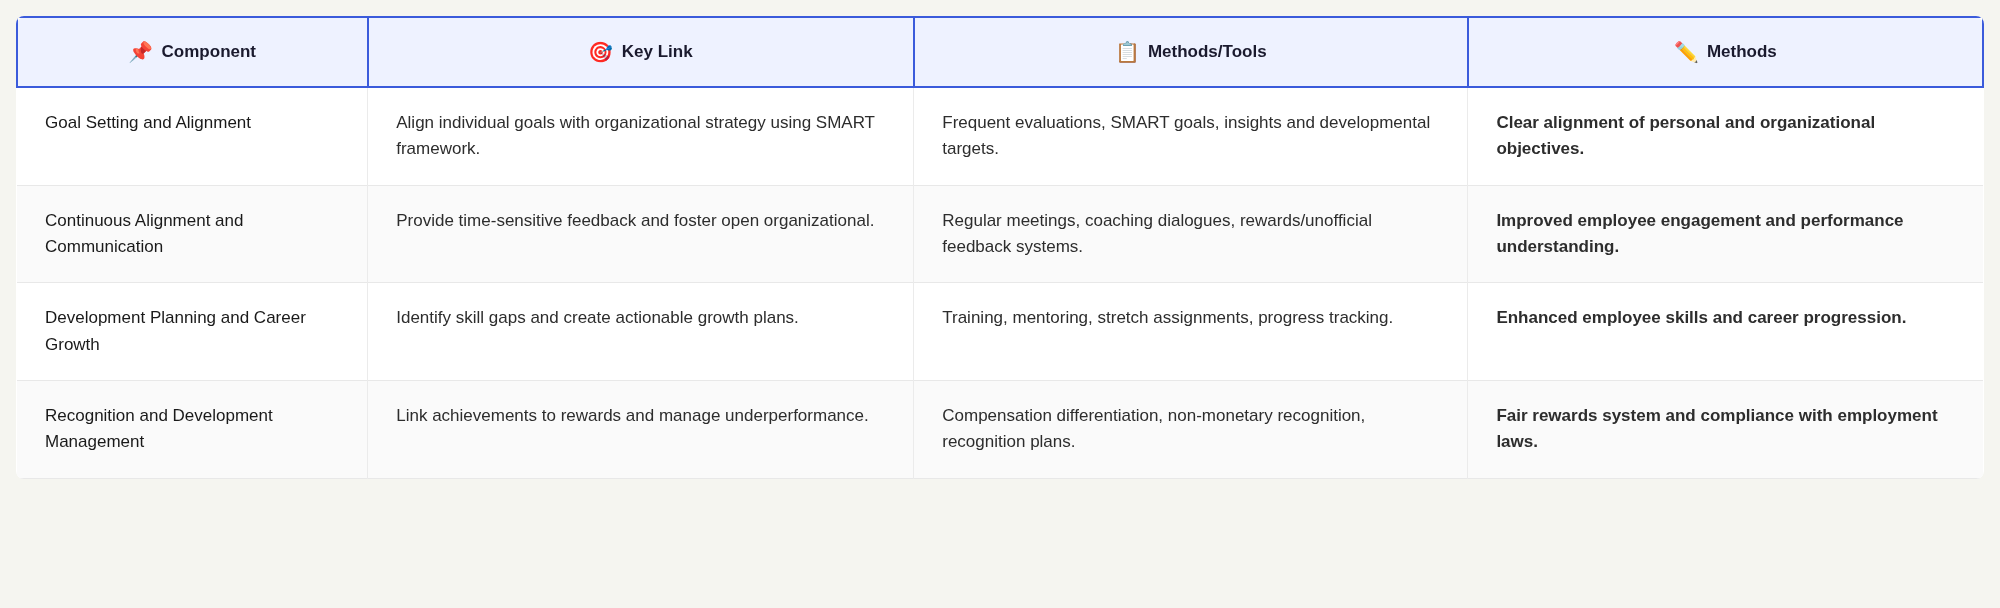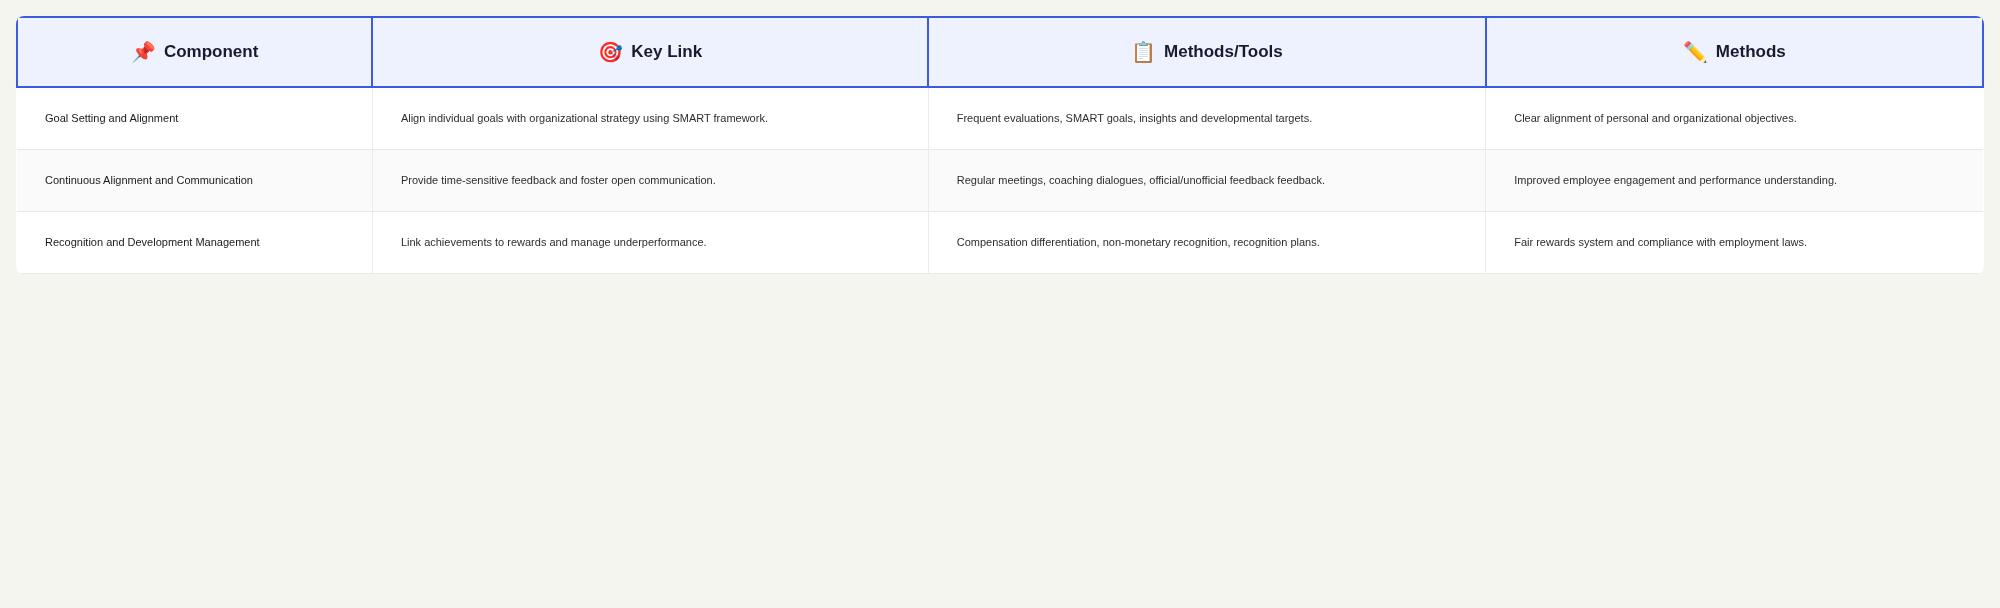--- a/index.html
+++ b/index.html
@@ -67,28 +67,29 @@
       background-color: #fff;
     }
 
     tbody tr:nth-child(even) {
       background-color: #fafafa;
     }
 
     tbody td {
       padding: 22px 28px;
       vertical-align: top;
-      font-size: 11px;
+      font-size: 17px;
       line-height: 1.55;
       color: #2d2d2d;
       border-right: 1px solid #ebebeb;
     }
 
     tbody td:last-child {
       border-right: none;
+      font-weight: bold;
     }
 
     tbody td:first-child {
       font-weight: 500;
       color: #1a1a1a;
     }
   </style>
 </head>
 <body>
 
@@ -124,23 +125,29 @@
     </thead>
     <tbody id="table-body">
     <tr>
           <td>Goal Setting and Alignment</td>
           <td>Align individual goals with organizational strategy using SMART framework.</td>
           <td>Frequent evaluations, SMART goals, insights and developmental targets.</td>
           <td>Clear alignment of personal and organizational objectives.</td>
         </tr>
         <tr>
           <td>Continuous Alignment and Communication</td>
-          <td>Provide time-sensitive feedback and foster open communication.</td>
-          <td>Regular meetings, coaching dialogues, official/unofficial feedback feedback.</td>
+          <td>Provide time-sensitive feedback and foster open organizational.</td>
+          <td>Regular meetings, coaching dialogues, rewards/unofficial feedback systems.</td>
           <td>Improved employee engagement and performance understanding.</td>
+        </tr>
+        <tr>
+          <td>Development Planning and Career Growth</td>
+          <td>Identify skill gaps and create actionable growth plans.</td>
+          <td>Training, mentoring, stretch assignments, progress tracking.</td>
+          <td>Enhanced employee skills and career progression.</td>
         </tr>
         <tr>
           <td>Recognition and Development Management</td>
           <td>Link achievements to rewards and manage underperformance.</td>
           <td>Compensation differentiation, non-monetary recognition, recognition plans.</td>
           <td>Fair rewards system and compliance with employment laws.</td>
         </tr>
       </tbody>
   </table>
 </div>

